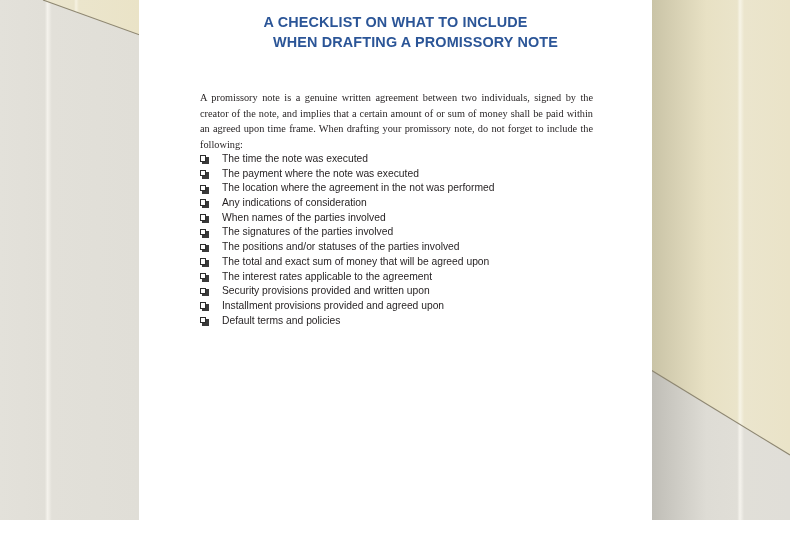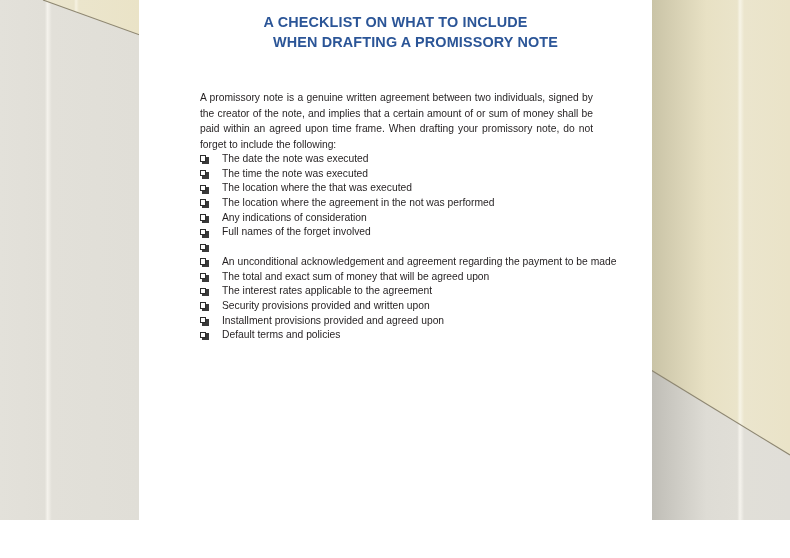--- a/index.html
+++ b/index.html
@@ -73,20 +73,21 @@
   .doc-intro {
     position: absolute;
     left: 61px;
     top: 80px;
     width: 393px;
     font-size: 10.3px;
     line-height: 15.4px;
     color: #231f20;
     text-align: justify;
     text-justify: inter-word;
+    font-family: Liberation Serif, serif;
   }
 
   .checklist {
     position: absolute;
     left: 61px;
     top: 152px;
     width: 440px;
     list-style: none;
     margin: 0;
     padding: 0;
@@ -197,48 +198,45 @@
     <div class="doc-title">
       <span>A CHECKLIST ON WHAT TO INCLUDE</span>
       <span class="line2">WHEN DRAFTING A PROMISSORY NOTE</span>
     </div>
 
     <p class="doc-intro">A promissory note is a genuine written agreement between two individuals, signed by the creator of the note, and implies that a certain amount of or sum of money shall be paid within an agreed upon time frame.  When drafting your promissory note, do not forget to include the following:</p>
 
     <ul class="checklist">
       <li class="check-item">
         <span class="check-box"></span>
-        <span class="check-text">The date the note was executed</span>
-      </li>
-      <li class="check-item">
-        <span class="check-box"></span>
         <span class="check-text">The time the note was executed</span>
       </li>
       <li class="check-item">
         <span class="check-box"></span>
-        <span class="check-text">The location where the that was executed</span>
+        <span class="check-text">The payment where the note was executed</span>
       </li>
       <li class="check-item">
         <span class="check-box"></span>
         <span class="check-text">The location where the agreement in the not was performed</span>
       </li>
       <li class="check-item">
         <span class="check-box"></span>
         <span class="check-text">Any indications of consideration</span>
       </li>
       <li class="check-item">
         <span class="check-box"></span>
-        <span class="check-text">Full names of the forget involved</span>
-      </li>
-      <li class="check-item">
-        <span class="check-box"></span>
-      </li>
-      <li class="check-item">
-        <span class="check-box"></span>
-        <span class="check-text">An unconditional acknowledgement and agreement regarding the payment to be made</span>
+        <span class="check-text">When names of the parties involved</span>
+      </li>
+      <li class="check-item">
+        <span class="check-box"></span>
+        <span class="check-text">The signatures of the parties involved</span>
+      </li>
+      <li class="check-item">
+        <span class="check-box"></span>
+        <span class="check-text">The positions and/or statuses of the parties involved</span>
       </li>
       <li class="check-item">
         <span class="check-box"></span>
         <span class="check-text">The total and exact sum of money that will be agreed upon</span>
       </li>
       <li class="check-item">
         <span class="check-box"></span>
         <span class="check-text">The interest rates applicable to the agreement</span>
       </li>
       <li class="check-item">

